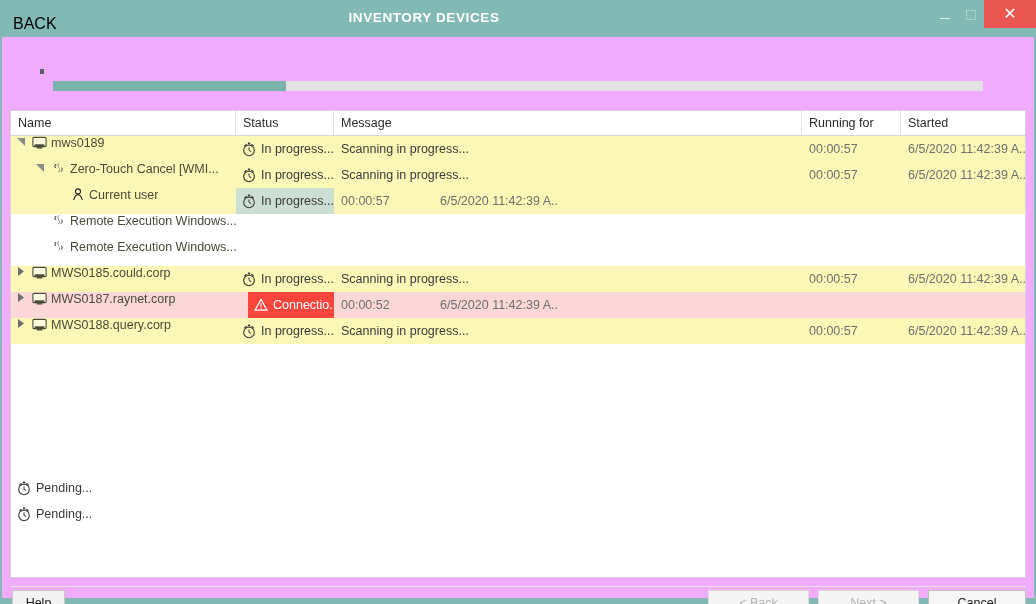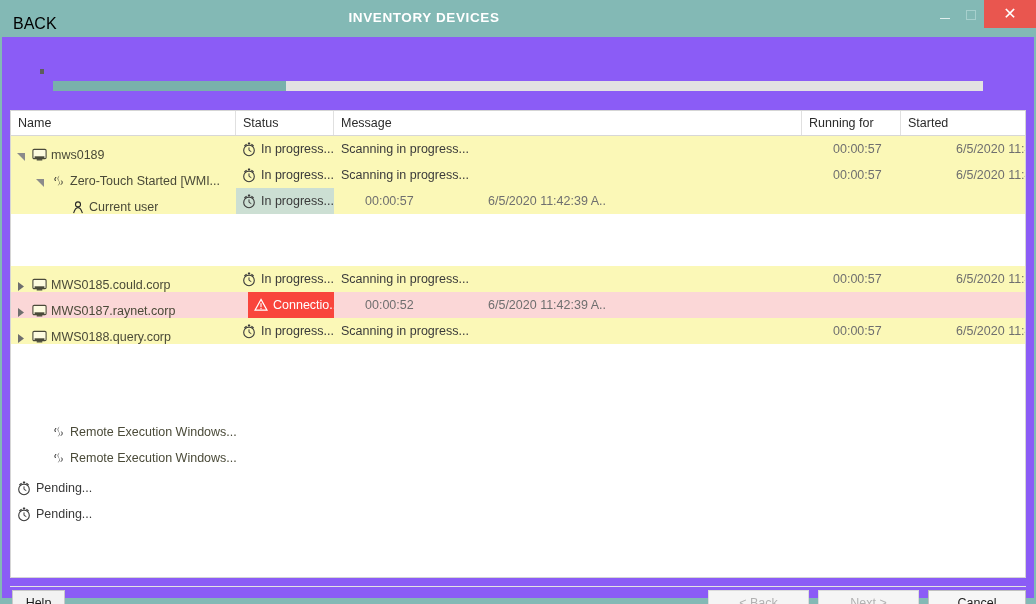--- a/index.html
+++ b/index.html
@@ -92,21 +92,21 @@
     line-height: 1;
     font-weight: 300;
   }
 
   
   #client {
     position: absolute;
     left: 2px; top: 37px;
     width: 1032px;
     height: 561px;
-    background: #8b5cf6;
+    background: #f0abfc;
   }
 
   
   #progress-area {
     position: relative;
     height: 58px;
   }
   #progress-marker {
     position: absolute;
     left: 38px; top: 32px;
@@ -172,26 +172,26 @@
   .cell {
     display: flex;
     align-items: center;
     font-size: 12.5px;
     color: #3a3a3a;
     white-space: nowrap;
     overflow: hidden;
     padding-left: 7px;
   }
   .cell.col-name { padding-left: 0; }
-  .cell.dim { color: #6f6f6f; margin-left: 24px; }
+  .cell.dim { color: #6f6f6f; }
 
   
   .name-inner {
     display: flex;
-    align-items: flex-end;
+    align-items: flex-start;
     height: 100%;
     width: 100%;
   }
   .twisty {
     width: 19px;
     flex: 0 0 19px;
     display: flex;
     align-items: center;
     justify-content: center;
     cursor: pointer;
@@ -375,21 +375,21 @@
                   <svg width="10" height="11" viewBox="0 0 10 11">
                     <path d="M1 2 L9 2 L9 10 Z" fill="#8b8b8b"></path>
                   </svg>
                 </div>
                 <div class="node-icon">
                   <svg width="12" height="13" viewBox="0 0 12 13">
                     <path d="M6.6 0.6 C4.2 2.2 4.1 4.0 5.4 5.6 C6.7 7.2 6.8 8.9 4.6 10.9 C6.9 9.6 7.3 7.8 6.0 6.0 C4.8 4.3 4.7 2.6 6.6 0.6 Z" fill="#262626"></path>
                     <path d="M3.2 2.0 C1.5 3.4 1.6 4.8 2.6 6.0 M8.4 5.6 C9.6 6.9 9.5 8.4 7.9 9.7" fill="none" stroke="#262626" stroke-width="1"></path>
                   </svg>
                 </div>
-                <span class="node-label">Zero-Touch Started [WMI...</span>
+                <span class="node-label">Zero-Touch Cancel [WMI...</span>
               </div>
             </div>
             <div class="cell col-status" style="padding-left: 0px;">
               <div class="status-inner" style="width: 100%;">
                 <div class="status-icon">
                   <svg width="14" height="15" viewBox="0 0 14 15">
                     <circle cx="7" cy="8.4" r="5.3" fill="none" stroke="#3a3a3a" stroke-width="1.1"></circle>
                     <path d="M7 8.4 L7 5.4 M7 8.4 L9.3 9.6" fill="none" stroke="#3a3a3a" stroke-width="1"></path>
                     <path d="M4.6 2.1 L2.4 4.0 M9.4 2.1 L11.6 4.0" fill="none" stroke="#3a3a3a" stroke-width="1.2"></path>
                     <rect x="5.9" y="0.5" width="2.3" height="1.7" rx="0.5" fill="#3a3a3a"></rect>

